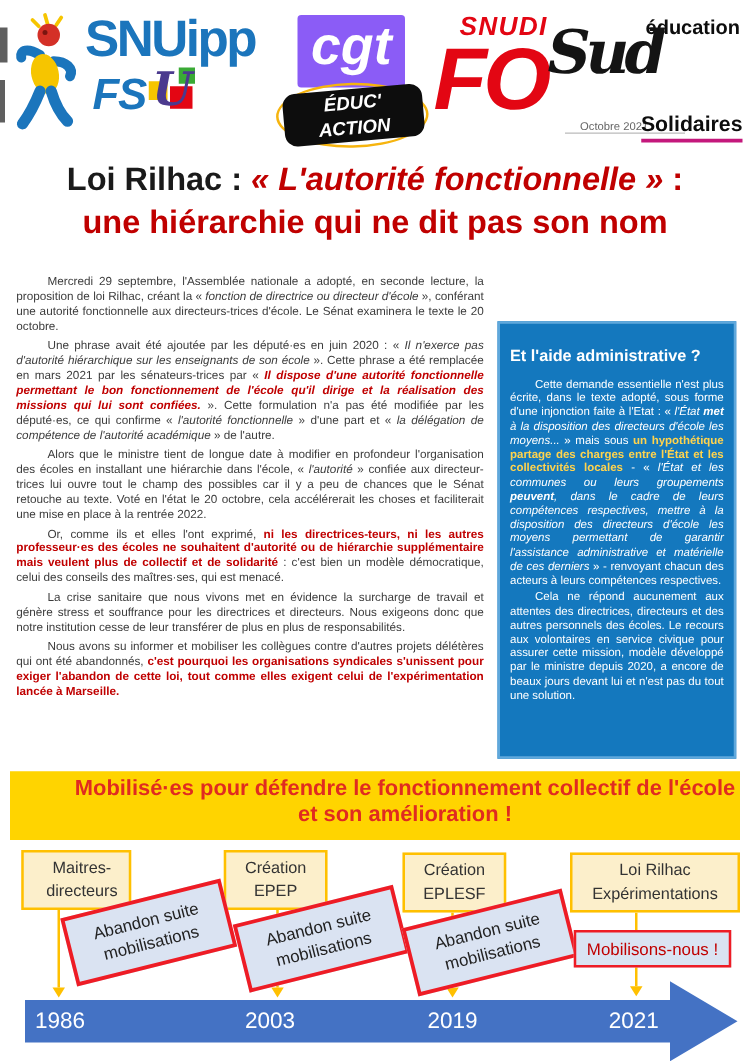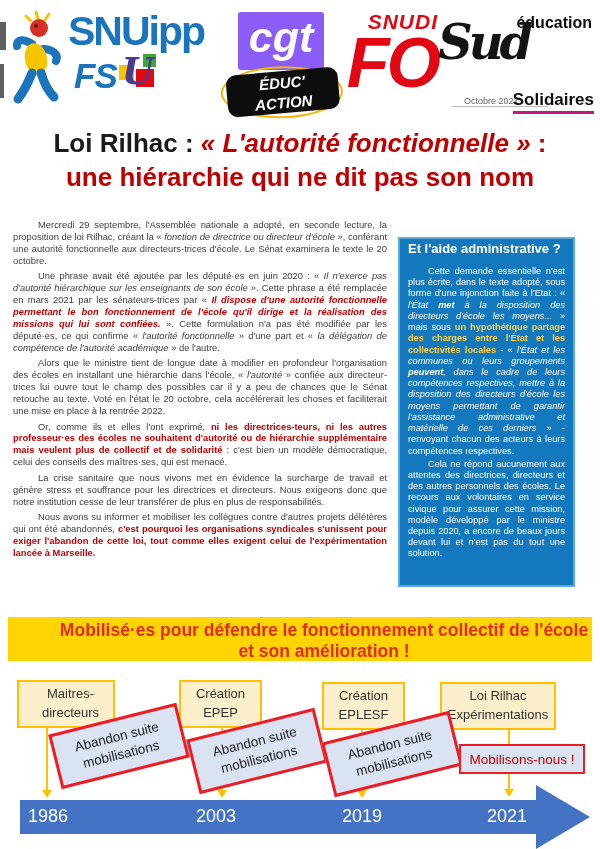--- a/index.html
+++ b/index.html
@@ -59,41 +59,41 @@
   .seg-tri{color:#C00000;font-style:italic;text-align:right;}
 
   
   .columns{position:absolute;top:219px;left:13px;width:576px;display:flex;gap:11px;}
   .left-col{width:374px;font-size:9.4px;line-height:1.27;color:#3c3c3c;text-align:justify;}
   .left-col p{margin:0 0 3.5px 0;text-indent:25px;}
   .seg-i{font-style:italic;}
   .seg-rb{color:#C00000;font-weight:bold;}
   .seg-rbi{color:#C00000;font-weight:bold;font-style:italic;}
 
-  .sidebar{width:177px;margin-top:18px;background:#1478BE;border:2px solid #5FA8DC;
-           color:#fff;padding:2px 8px;box-sizing:border-box;min-height:350px;}
+  .sidebar{width:191px;margin-top:38px;background:#1478BE;border:2px solid #5FA8DC;
+           color:#fff;padding:18px 8px;box-sizing:border-box;min-height:350px;}
   .sidebar-title{font-size:13px;font-weight:bold;margin-bottom:10px;}
   .sidebar p{margin:0 0 2px 0;font-size:9.2px;line-height:1.22;text-align:justify;text-indent:20px;}
   .seg-bi{font-weight:bold;font-style:italic;}
   .seg-yb{color:#FFD34D;font-weight:bold;}
 
   
-  .banner{position:absolute;top:617px;left:8px;width:584px;height:44px;background:#FFD400;
+  .banner{position:absolute;top:617px;left:8px;width:584px;height:55px;background:#FFD400;
           color:#E02B20;font-weight:bold;font-size:17.5px;text-align:center;line-height:1.22;
           padding-top:3px;box-sizing:border-box;z-index:10;padding-left:48px;}
 
   
   .timeline{position:absolute;top:660px;left:0;width:600px;height:189px;}
   .tl-box{position:absolute;background:#FCEFCB;border:2px solid #FFC000;color:#333;font-size:13px;
           line-height:1.45;display:flex;align-items:center;justify-content:center;text-align:center;
           box-sizing:border-box;z-index:2;padding:0 3px;}
-  .b1{left:17px;top:20px;width:98px;height:48px;padding-left:12px;}
+  .b1{left:17px;top:20px;width:88px;height:48px;padding-left:12px;}
   .b2{left:179px;top:20px;width:83px;height:48px;}
   .b3{left:322px;top:22px;width:83px;height:48px;}
-  .b4{left:440px;top:22px;width:116px;height:48px;}
+  .b4{left:456px;top:22px;width:136px;height:48px;}
 
   .tl-conn{position:absolute;width:2px;background:#FFC000;z-index:1;}
   .c1{left:46px;top:68px;height:62px;}
   .c2{left:221px;top:68px;height:62px;}
   .c3{left:361px;top:70px;height:60px;}
   .c4{left:508px;top:70px;height:59px;}
   .tl-conn-head{position:absolute;width:0;height:0;border-left:5px solid transparent;
                 border-right:5px solid transparent;border-top:8px solid #FFC000;z-index:1;}
   .h1{left:42px;top:130px;}
   .h2{left:217px;top:130px;}

